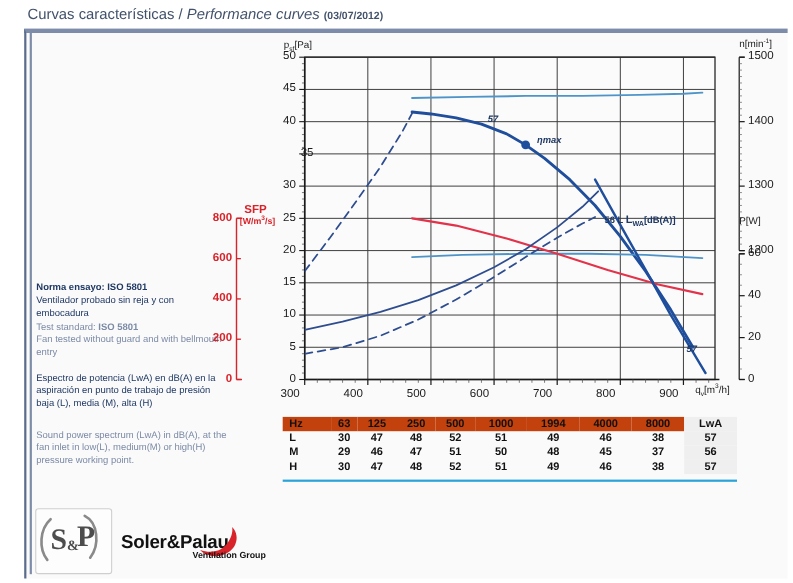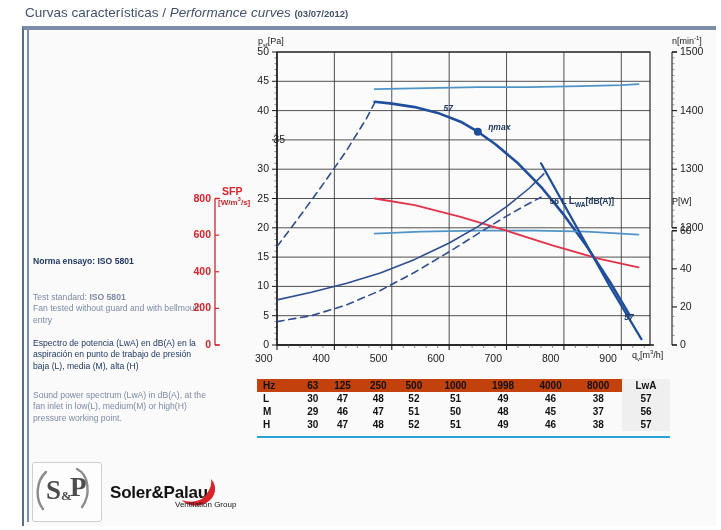--- a/index.html
+++ b/index.html
@@ -52,21 +52,21 @@
   }
   .logo-sp{
     position:absolute;left:0;top:0;width:68px;height:58px;
   }
   .brand{
     position:absolute;left:110px;top:483px;
     font-size:17px;font-weight:bold;color:#111111;letter-spacing:-.2px;
   }
   .brand-sub{
     position:absolute;left:175px;top:500px;
-    font-size:8px;font-weight:normal;color:#111111;
+    font-size:8px;font-weight:bold;color:#111111;
   }
   .swoosh{position:absolute;left:178px;top:476px;width:40px;height:34px;}
 
   
   .chart{
     position:absolute;left:0;top:0;width:721px;height:530px;pointer-events:none;
   }
   .axis-title{
     position:absolute;font-size:9px;color:#1a1a1a;white-space:nowrap;
   }
@@ -113,20 +113,21 @@
   <span class="en">Performance curves</span>
   <span class="date">(03/07/2012)</span>
 </div>
 
 <div class="frame"></div>
 <div class="side-divider"></div>
 
 <div class="info es" id="info-norm-es">
   <b>Norma ensayo:</b>
   <b>ISO 5801</b><br>
+  <span>Ventilador probado sin reja y con embocadura</span>
 </div>
 <div class="info en" id="info-norm-en">
   <span>Test standard:</span>
   <b>ISO 5801</b><br>
   <span>Fan tested without guard and with bellmouth entry</span>
 </div>
 <div class="info es" id="info-spec-es">Espectro de potencia (LwA) en dB(A) en la aspiración en punto de trabajo de presión baja (L), media (M), alta (H)</div>
 <div class="info en" id="info-spec-en">Sound power spectrum (LwA) in dB(A), at the fan inlet in low(L), medium(M) or high(H) pressure working point.</div>
 
 <div class="logo-box">
@@ -333,21 +334,21 @@
 
 <table class="tbl">
   <thead>
     <tr id="thead-row">
         <th class="rowlab">Hz</th>
         <th>63</th>
         <th>125</th>
         <th>250</th>
         <th>500</th>
         <th>1000</th>
-        <th>1998</th>
+        <th>1994</th>
         <th>4000</th>
         <th>8000</th>
         <th class="lwa">LwA</th>
       </tr>
   </thead>
   <tbody id="tbody-rows">
       <tr>
         <td class="rowlab">L</td>
         <td>30</td>
         <td>47</td>

